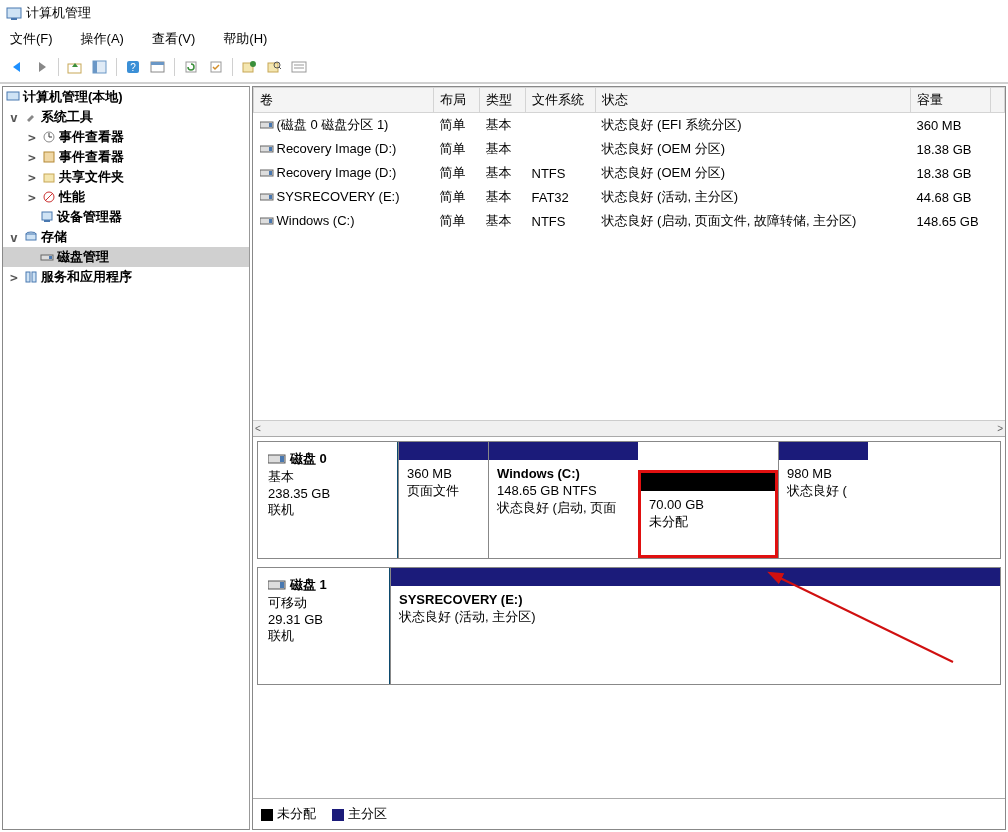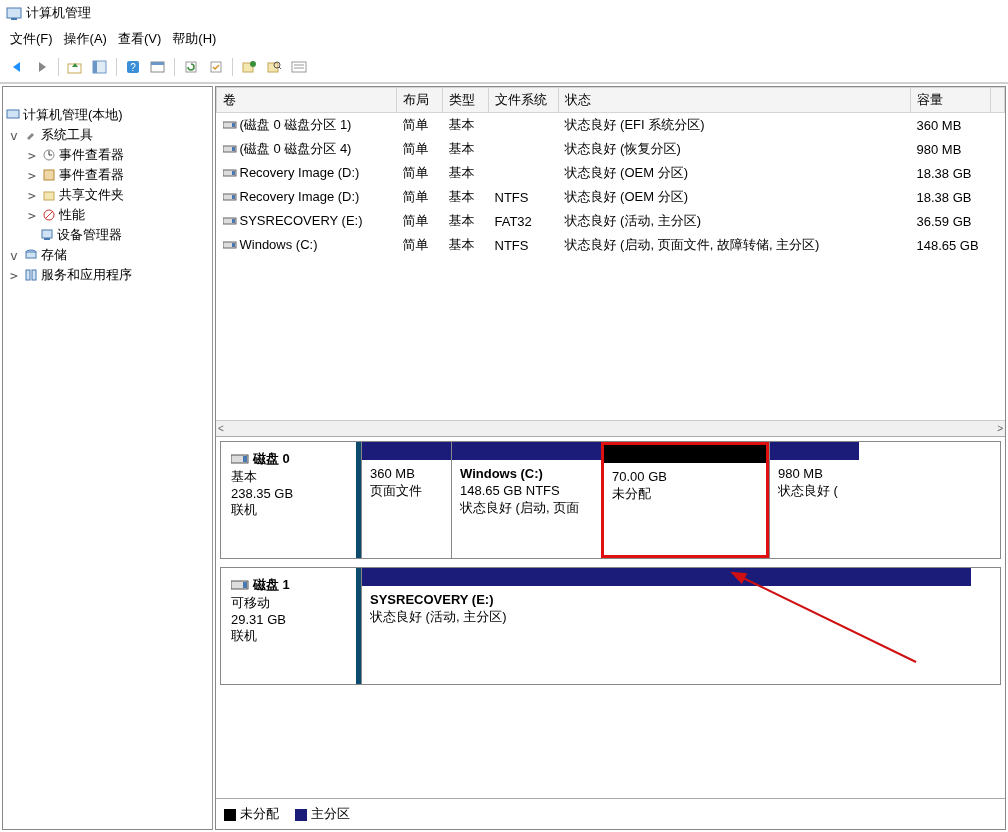--- a/index.html
+++ b/index.html
@@ -1,40 +1,40 @@
 <!DOCTYPE html>
 <html><head>
 <meta charset="utf-8">
 <style>
 * { box-sizing: border-box; margin: 0; padding: 0; }
 body { font-family: "Segoe UI", "Microsoft YaHei", Tahoma, sans-serif; font-size: 13px; background: #fff; color: #000; width: 1008px; height: 832px; overflow: hidden; display: flex; flex-direction: column; }
 .titlebar { height: 26px; display: flex; align-items: center; padding: 2px 6px; gap: 4px; }
 .titlebar-icon { width: 16px; height: 16px; display: inline-flex; align-items: center; justify-content: center; }
-.menubar { display: flex; gap: 11px; padding: 4px 10px 6px 10px; font-size: 13px; }
+.menubar { display: flex; gap: 28px; padding: 4px 10px 6px 10px; font-size: 13px; }
 .menubar span { cursor: default; }
 .toolbar { display: flex; align-items: center; gap: 3px; padding: 2px 6px 4px 6px; border-bottom: 1px solid #d0d0d0; }
 .tb-btn { width: 22px; height: 22px; display: inline-flex; align-items: center; justify-content: center; border: 1px solid transparent; }
 .tb-sep { width: 1px; height: 18px; background: #d0d0d0; margin: 0 2px; }
 .main { flex: 1; display: flex; border-top: 1px solid #d0d0d0; }
-.sidebar { width: 211px; border: 1px solid #888; border-right: 1px solid #999; background: #fff; padding: 18px 0; overflow: auto; margin: 2px 1px 2px 2px; }
+.sidebar { width: 248px; border: 1px solid #888; border-right: 1px solid #999; background: #fff; padding: 0 0; overflow: auto; margin: 2px 1px 2px 2px; font-weight: bold; }
 .tree-node { display: flex; align-items: center; padding: 1px 2px; gap: 2px; white-space: nowrap; }
 .toggle { width: 14px; text-align: center; font-family: monospace; color: #555; cursor: default; }
 .tree-icon { width: 16px; height: 16px; display: inline-flex; align-items: center; justify-content: center; flex-shrink:0; }
 .selected { background: #d0d0d0; }
 .right-pane { flex: 1; display: flex; flex-direction: column; margin: 2px 2px 2px 1px; border: 1px solid #888; overflow:hidden; }
 .volume-table-wrap { height: 350px; border-bottom: 1px solid #aaa; display: flex; flex-direction: column; }
 .vol-table { width: 100%; border-collapse: collapse; }
 .vol-table th { text-align: left; font-weight: normal; background: #f4f4f4; border: 1px solid #d4d4d4; padding: 3px 6px; font-size: 13px; }
 .vol-table td { padding: 3px 6px; font-size: 13px; white-space: nowrap; }
 .vol-icon { width: 14px; height: 14px; display:inline-block; vertical-align:middle; margin-right:3px; }
 .vol-scroll { flex:1; overflow:auto; }
 .hscroll { height: 16px; background:#f0f0f0; border-top:1px solid #ccc; display:flex; justify-content:space-between; align-items:center; font-size:10px; color:#666; padding:0 2px;}
 .disk-panel { flex: 1; overflow: auto; padding: 4px; background:#fff; }
 .disk-row { display:flex; border:1px solid #888; margin-bottom:8px; height:118px; }
-.disk-header { width:140px; padding:8px 10px; border-right:5px solid #0c4a6e; }
+.disk-header { width:140px; padding:8px 10px; border-right:1px solid #0c4a6e; }
 .disk-header .disk-name { font-weight:bold; }
 .disk-header .icon-line { display:flex; align-items:center; gap:4px; }
 .partitions { flex:1; display:flex; }
 .part { border-left:1px solid #888; display:flex; flex-direction:column; overflow:hidden; }
 .part-bar { height:18px; }
 .part-body { flex:1; padding:6px 8px; font-size:13px; line-height:1.3; overflow:hidden; }
 .part-body .pname { font-weight:bold; white-space:nowrap; }
 .bar-navy { background:#1b1b7a; }
 .bar-black { background:#000; }
 .highlight-red { border:3px solid #e01010; }
@@ -206,20 +206,29 @@
     </div>
     <div class="tree-node" style="padding-left:4px">
       <span class="toggle">v</span>
       <span class="tree-icon">
           <svg width="14" height="14">
             <ellipse cx="7" cy="4" rx="5" ry="2" fill="#cfe3f5" stroke="#4978b0"></ellipse>
             <rect x="2" y="4" width="10" height="6" fill="#cfe3f5" stroke="#4978b0"></rect>
           </svg>
         </span>
       <span>存储</span>
+    </div>
+    <div class="tree-node selected" style="padding-left:36px">
+      <span class="tree-icon">
+          <svg width="14" height="14">
+            <rect x="1" y="5" width="12" height="5" fill="#ddd" stroke="#666"></rect>
+            <rect x="9" y="6" width="3" height="3" fill="#4978b0"></rect>
+          </svg>
+        </span>
+      <span>磁盘管理</span>
     </div>
     <div class="tree-node" style="padding-left:4px">
       <span class="toggle">&gt;</span>
       <span class="tree-icon">
           <svg width="14" height="14">
             <rect x="2" y="2" width="4" height="10" fill="#cfe3f5" stroke="#4978b0"></rect>
             <rect x="8" y="2" width="4" height="10" fill="#cfe3f5" stroke="#4978b0"></rect>
           </svg>
         </span>
       <span>服务和应用程序</span>
@@ -251,32 +260,20 @@
     <td>基本</td>
     <td></td>
     <td>状态良好 (EFI 系统分区)</td>
     <td>360 MB</td>
     <td></td>
             </tr>
             <tr>
     <td><span class="vol-icon"><svg width="14" height="12">
                     <rect x="0" y="3" width="13" height="6" fill="#ddd" stroke="#666"></rect>
                     <rect x="9" y="4" width="3" height="4" fill="#4978b0"></rect>
-                  </svg></span><span>(磁盘 0 磁盘分区 4)</span></td>
-    <td>简单</td>
-    <td>基本</td>
-    <td></td>
-    <td>状态良好 (恢复分区)</td>
-    <td>980 MB</td>
-    <td></td>
-            </tr>
-            <tr>
-    <td><span class="vol-icon"><svg width="14" height="12">
-                    <rect x="0" y="3" width="13" height="6" fill="#ddd" stroke="#666"></rect>
-                    <rect x="9" y="4" width="3" height="4" fill="#4978b0"></rect>
                   </svg></span><span>Recovery Image (D:)</span></td>
     <td>简单</td>
     <td>基本</td>
     <td></td>
     <td>状态良好 (OEM 分区)</td>
     <td>18.38 GB</td>
     <td></td>
             </tr>
             <tr>
     <td><span class="vol-icon"><svg width="14" height="12">
@@ -292,21 +289,21 @@
             </tr>
             <tr>
     <td><span class="vol-icon"><svg width="14" height="12">
                     <rect x="0" y="3" width="13" height="6" fill="#ddd" stroke="#666"></rect>
                     <rect x="9" y="4" width="3" height="4" fill="#4978b0"></rect>
                   </svg></span><span>SYSRECOVERY (E:)</span></td>
     <td>简单</td>
     <td>基本</td>
     <td>FAT32</td>
     <td>状态良好 (活动, 主分区)</td>
-    <td>36.59 GB</td>
+    <td>44.68 GB</td>
     <td></td>
             </tr>
             <tr>
     <td><span class="vol-icon"><svg width="14" height="12">
                     <rect x="0" y="3" width="13" height="6" fill="#ddd" stroke="#666"></rect>
                     <rect x="9" y="4" width="3" height="4" fill="#4978b0"></rect>
                   </svg></span><span>Windows (C:)</span></td>
     <td>简单</td>
     <td>基本</td>
     <td>NTFS</td>
@@ -350,21 +347,21 @@
       </div>
             </div>
             <div class="part" style="width: 150px;">
       <div class="part-bar bar-navy"></div>
       <div class="part-body">
         <div class="pname">Windows  (C:)</div>
         <div>148.65 GB NTFS</div>
         <div>状态良好 (启动, 页面</div>
       </div>
             </div>
-            <div class="part highlight-red" style="width: 168px;">
+            <div class="part highlight-red" style="width: 140px; margin-top: 28px;">
       <div class="part-bar bar-black"></div>
       <div class="part-body">
 
         <div>70.00 GB</div>
         <div>未分配</div>
       </div>
             </div>
             <div class="part" style="width: 90px;">
       <div class="part-bar bar-navy"></div>
       <div class="part-body">

